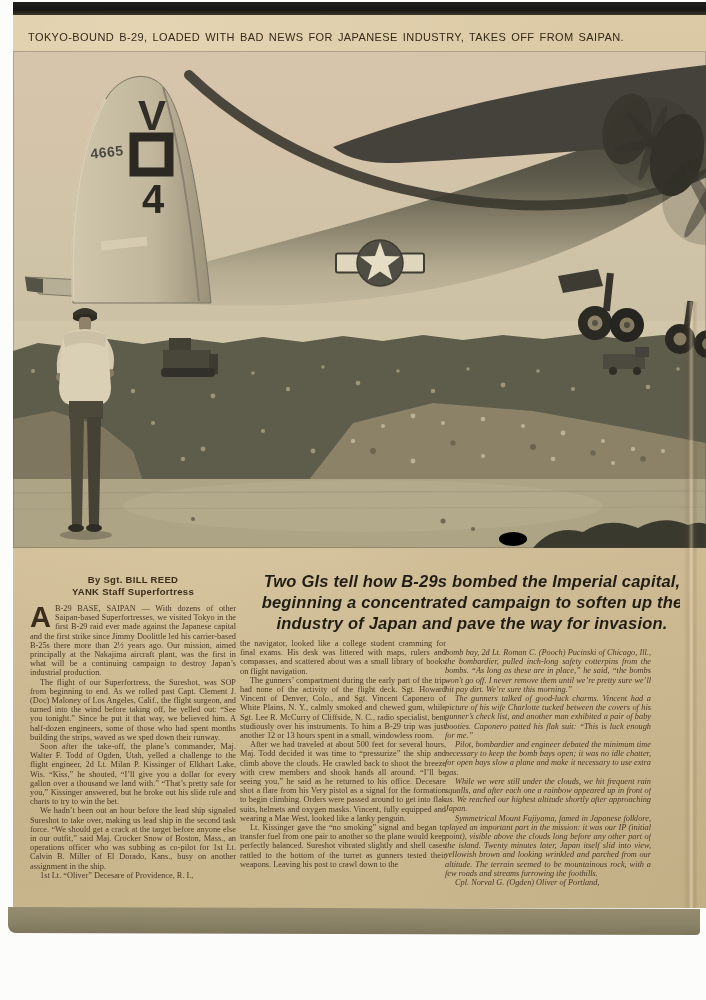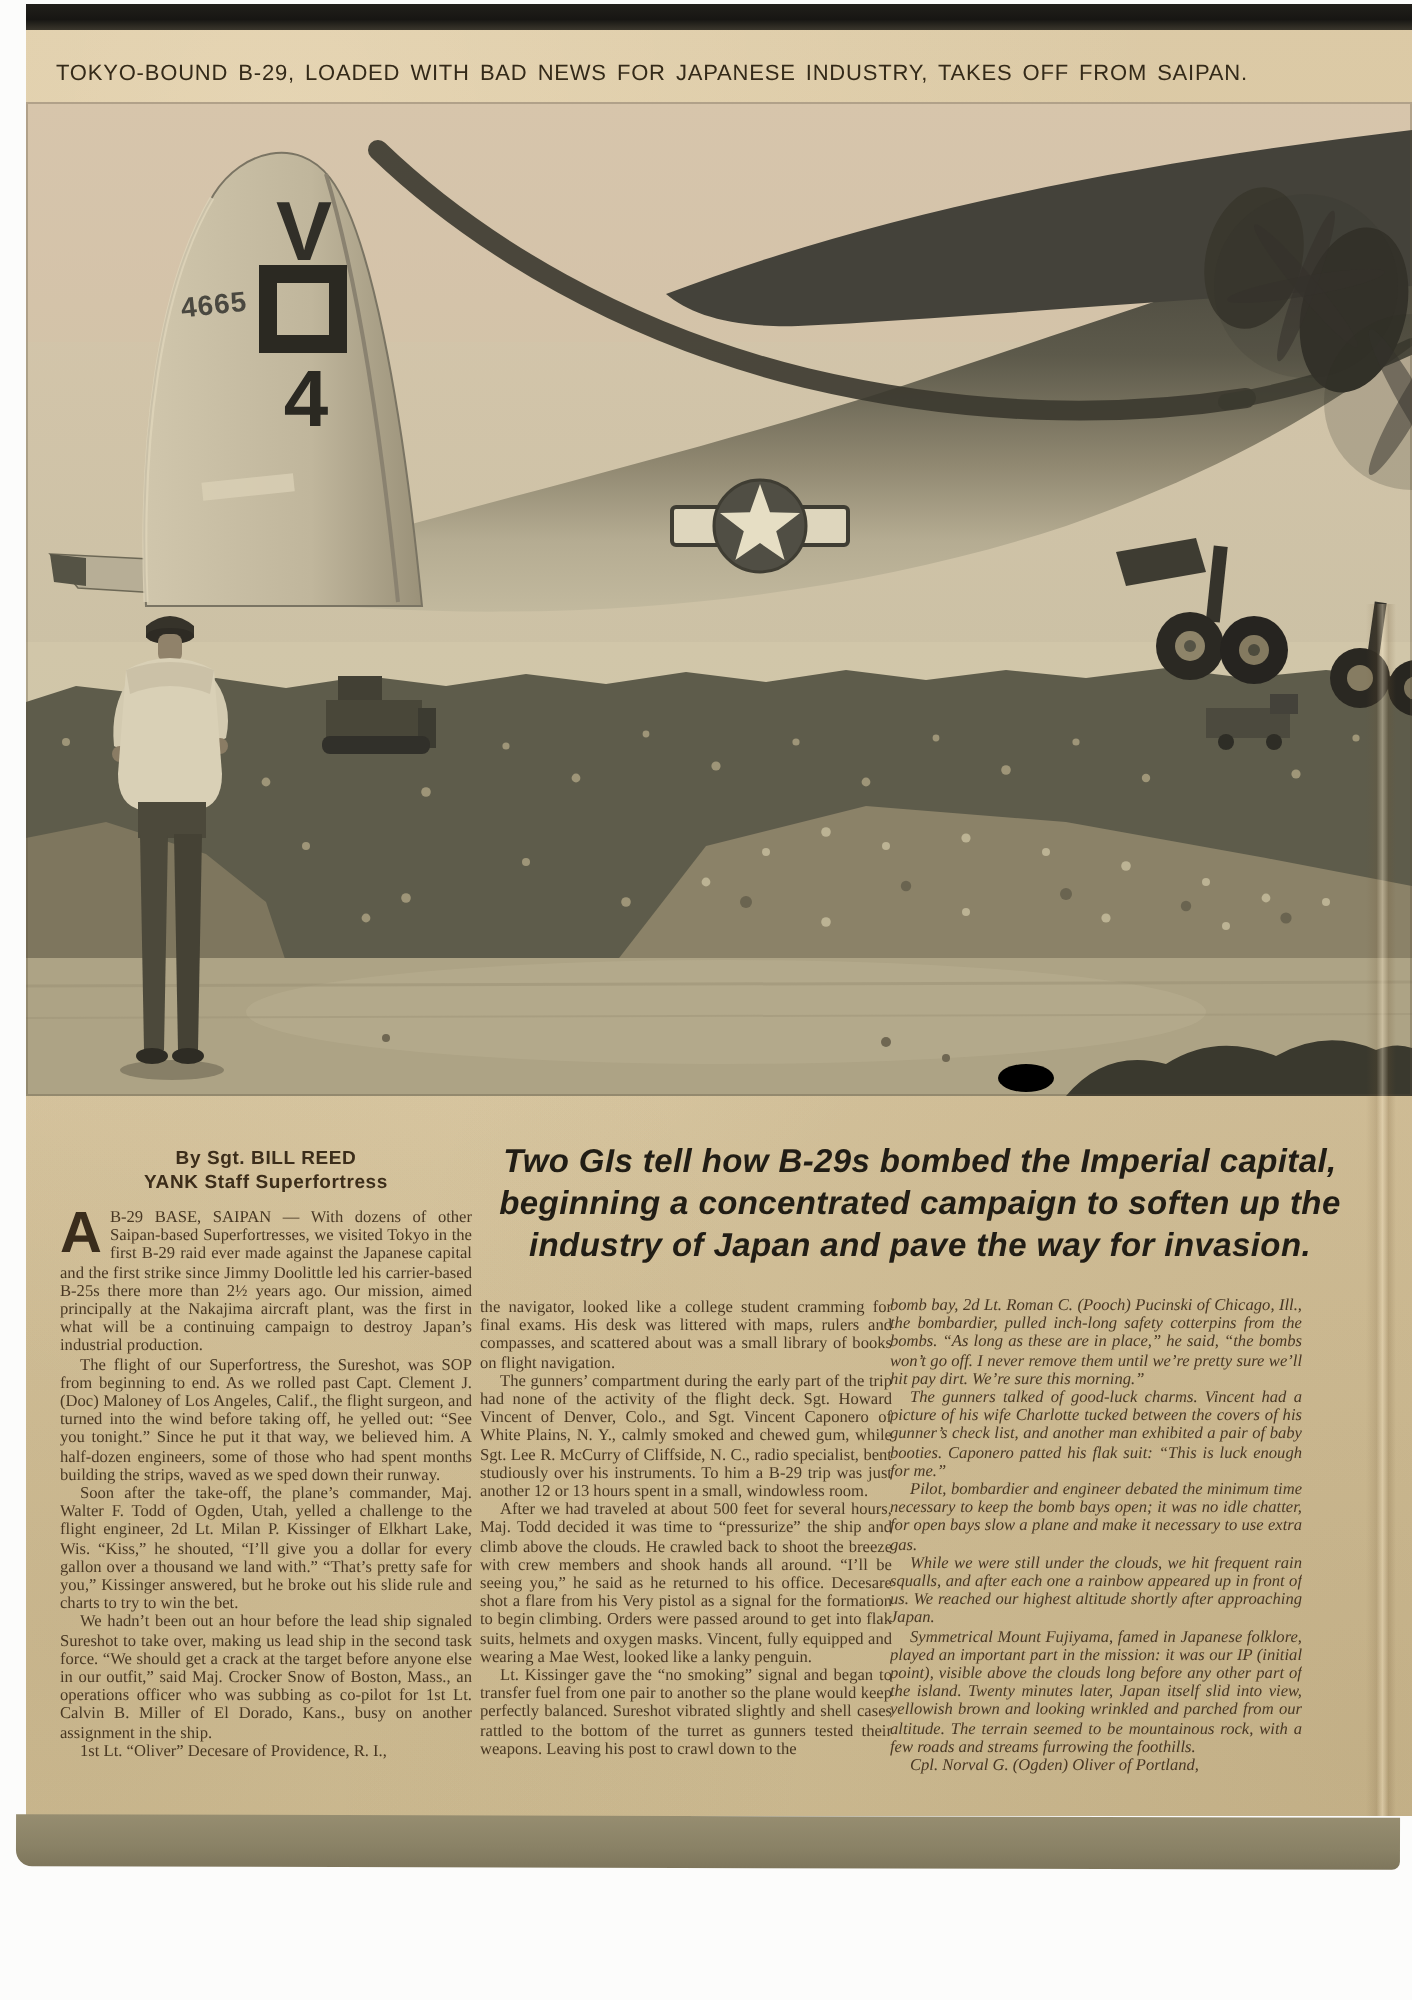--- a/index.html
+++ b/index.html
@@ -37,29 +37,29 @@
   .top-caption{
     position:absolute;left:15px;top:30px;width:640px;
     font-weight:normal;font-size:11px;line-height:11px;letter-spacing:.4px;word-spacing:1.6px;
     color:#342a19;
   }
   .photo{position:absolute;left:0;top:49px;width:693px;height:497px;}
   .photo svg{display:block;}
   .text-section{position:absolute;left:0;top:552px;width:667px;height:354px;overflow:hidden;margin-top:16px;}
   .byline{position:absolute;left:17px;top:4px;width:206px;text-align:center;
     font-weight:bold;font-size:9.5px;line-height:11.5px;letter-spacing:.3px;color:#3c2d1a;}
-  .deck{position:absolute;left:228px;top:1px;width:438px;text-align:center;
+  .deck{position:absolute;left:240px;top:1px;width:438px;text-align:center;
     font-weight:bold;font-style:italic;font-size:16.5px;line-height:21px;
     letter-spacing:.2px;color:#211d15;}
   .col{position:absolute;width:206px;text-align:justify;
     font-family:"Liberation Serif",serif;font-size:8.3px;line-height:9.2px;color:#483723;}
   .col p{margin:0;text-indent:10px;}
   .col p.noindent{text-indent:0;}
   .col-1{left:17px;top:34px;height:318px;overflow:hidden;}
-  .col-2{left:227px;top:79px;height:276px;overflow:hidden;font-family:Liberation Serif, serif;}
+  .col-2{left:227px;top:69px;height:276px;overflow:hidden;font-family:Liberation Serif, serif;}
   .col-3{left:432px;top:78px;height:276px;overflow:hidden;font-style:italic;}
   .dropcap{
     float:left;font-family:"Liberation Sans",sans-serif;font-weight:bold;
     font-size:29px;line-height:25px;margin:1px 4px 0 0;color:#3a2d1c;
   }
 </style>
 </head>
 <body>
 
 <div class="page">

